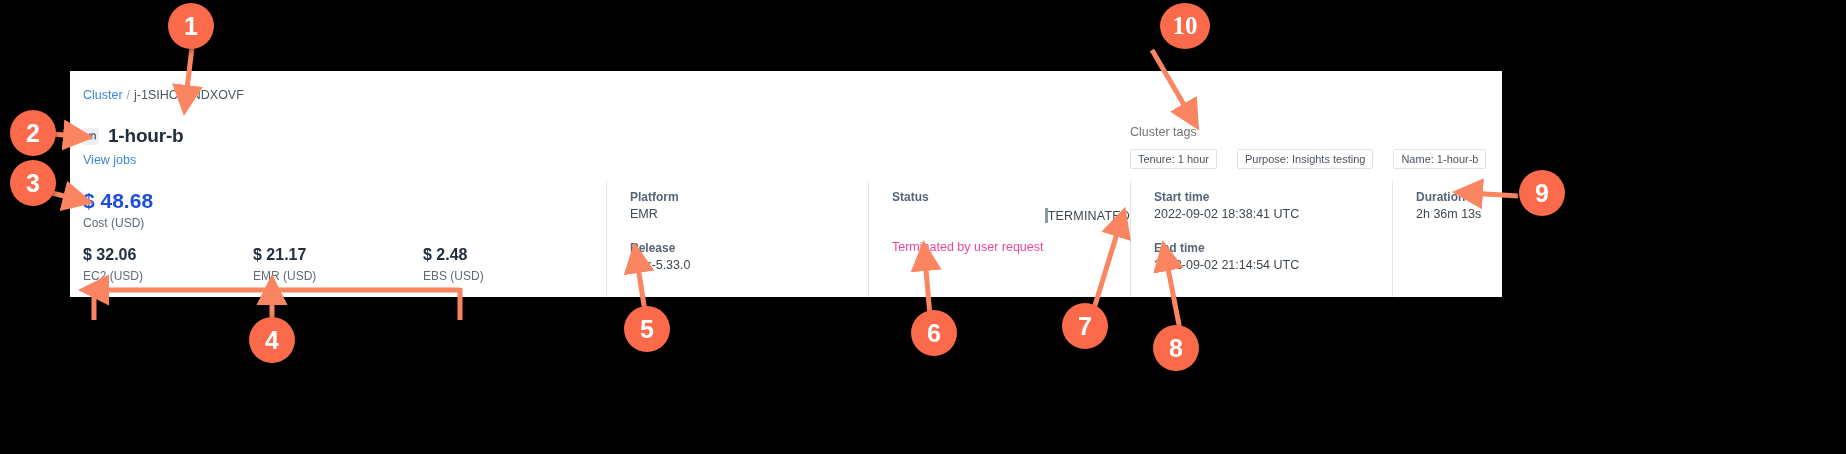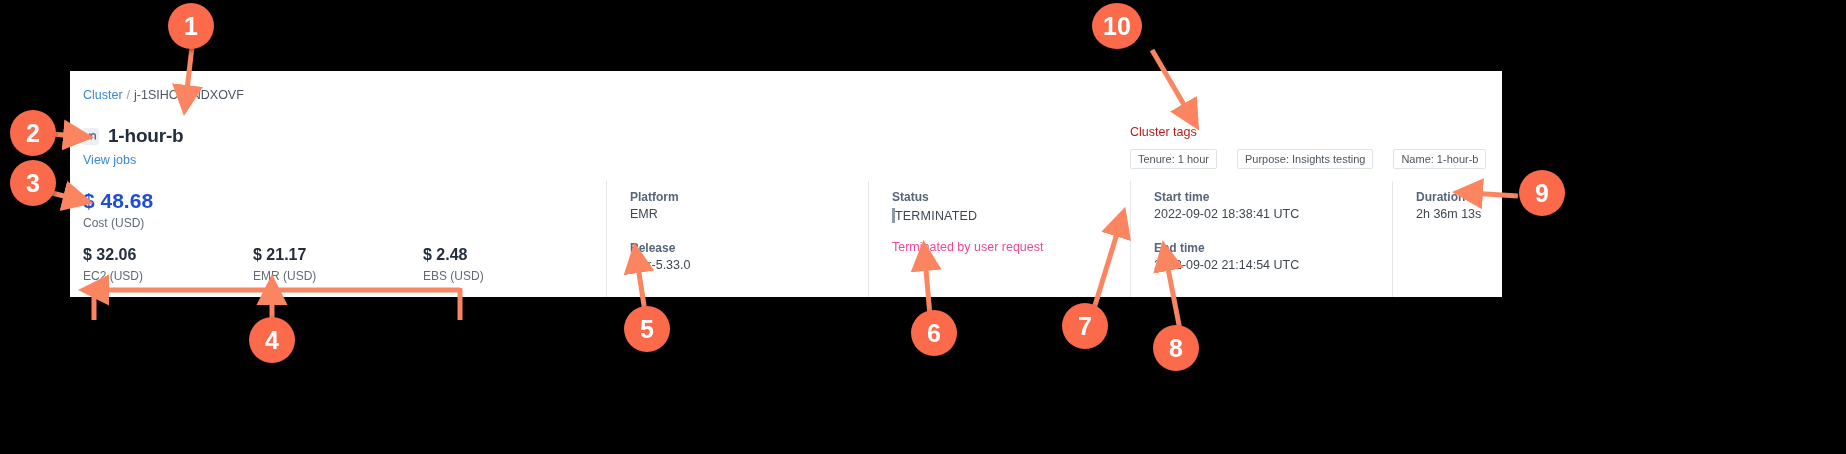--- a/index.html
+++ b/index.html
@@ -68,29 +68,29 @@
   .sub-costs{display:flex;margin-top:16px;}
   .sub-cost{width:170px;}
   .sub-cost .amt{font-size:16px;font-weight:bold;color:#232f3e;line-height:1.1;}
   .sub-cost .lbl{font-size:12px;color:#5f6b76;margin-top:5px;}
 
   .fld{margin-bottom:16px;}
   .fld-label{font-size:12px;font-weight:bold;color:#56657a;line-height:1.35;}
   .fld-value{font-size:12.5px;color:#3d474f;line-height:1.5;}
 
   .status-pill{
-    display:flex;align-items:center;margin-top:3px;
+    display:flex;align-items:center;margin-top:3px;justify-content:flex-end;
   }
   .status-bar{width:3px;height:15px;background:#8d99a6;display:block;}
   .status-text{font-size:12.5px;color:#3d474f;letter-spacing:0.2px;}
   .status-note{font-size:12.5px;color:#ec4899;margin-top:17px;}
 
   
   .tags-block{position:absolute;left:1060px;top:54px;}
-  .tags-title{font-size:12.5px;color:#b91c1c;}
+  .tags-title{font-size:12.5px;color:#737373;}
   .tags-row{display:flex;gap:20px;margin-top:10px;}
   .tag{
     border:1px solid #dfe3e8;background:#ffffff;
     font-size:11px;color:#4b555f;
     padding:3px 7px;border-radius:2px;white-space:nowrap;
   }
 
   
   .callout{
     position:absolute;
@@ -240,15 +240,15 @@
 
   <div class="callout" style="left:168px;top:3px;">1</div>
   <div class="callout" style="left:10px;top:110px;">2</div>
   <div class="callout" style="left:10px;top:160px;">3</div>
   <div class="callout" style="left:249px;top:317px;">4</div>
   <div class="callout" style="left:624px;top:306px;">5</div>
   <div class="callout" style="left:911px;top:310px;">6</div>
   <div class="callout" style="left:1062px;top:303px;">7</div>
   <div class="callout" style="left:1153px;top:325px;">8</div>
   <div class="callout" style="left:1519px;top:170px;">9</div>
-  <div class="callout wide" style="left:1092px;top:3px;">10</div>
+  <div class="callout wide" style="left:1160px;top:3px;font-family:Liberation Serif, serif;">10</div>
 
 </div>
 
 </body></html>

